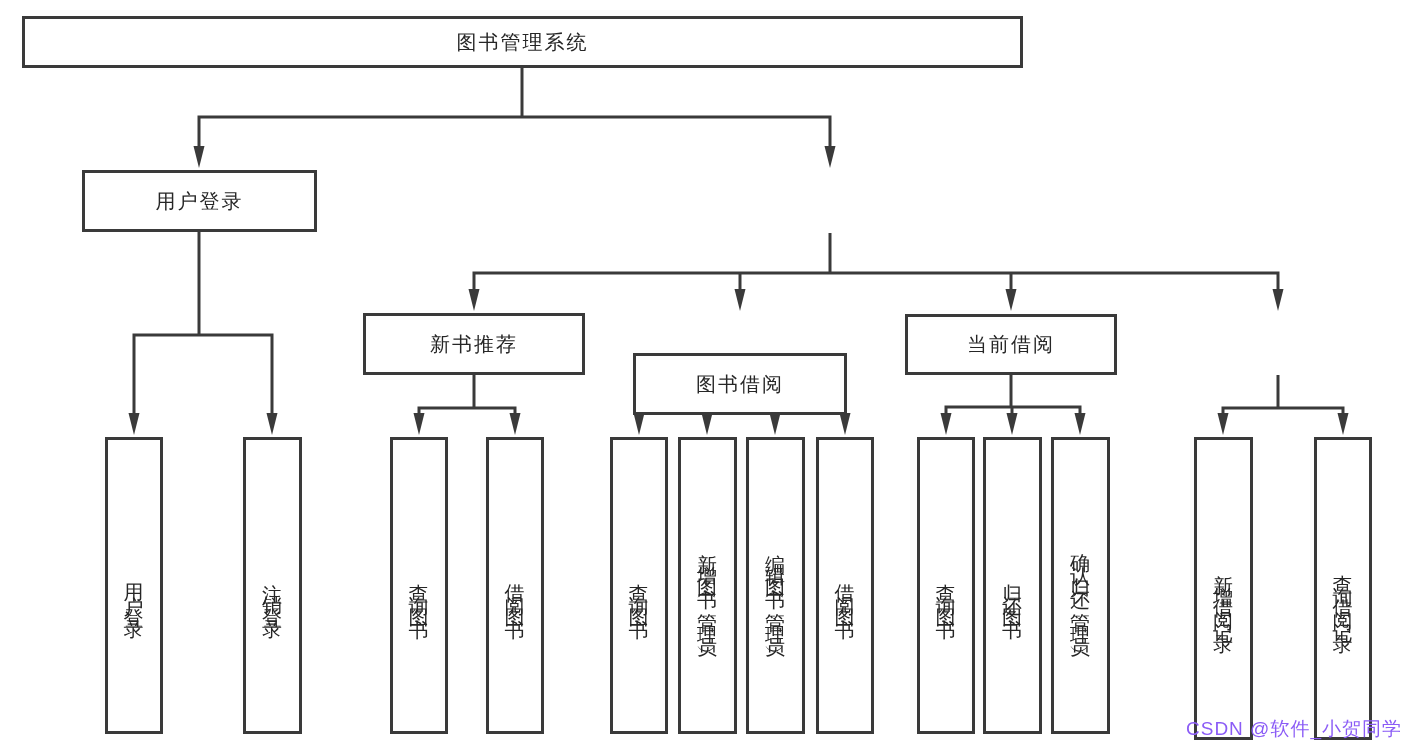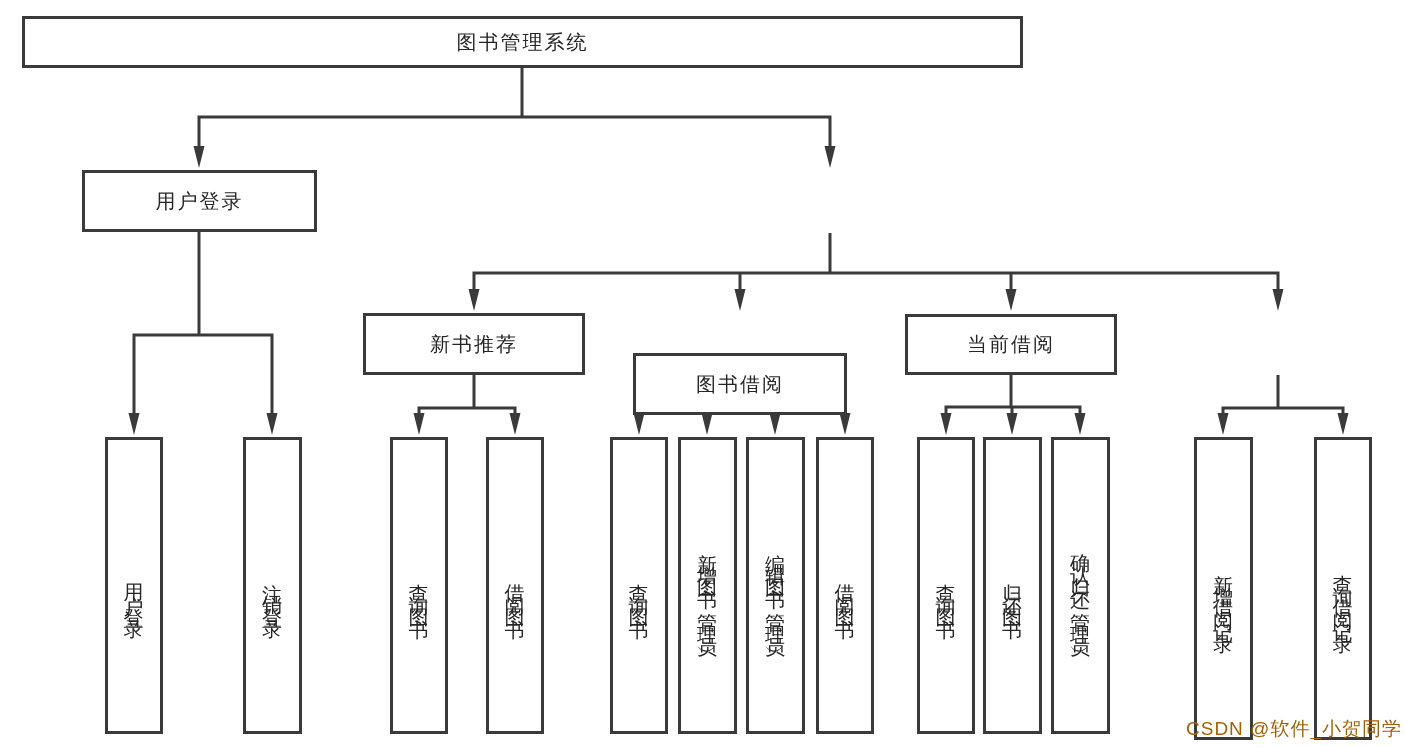--- a/index.html
+++ b/index.html
@@ -43,21 +43,21 @@
     letter-spacing: 12px;
     margin-bottom: -12px;
     line-height: 1;
     white-space: nowrap;
   }
   .watermark {
     position: absolute;
     left: 1186px;
     top: 716px;
     font-size: 19px;
-    color: #a16207;
+    color: #8b5cf6;
     letter-spacing: 1px;
     white-space: nowrap;
   }
 </style>
 </head>
 <body>
 
 <div class="canvas">
 
   <svg class="lines" width="1405" height="747" viewBox="0 0 1405 747">

